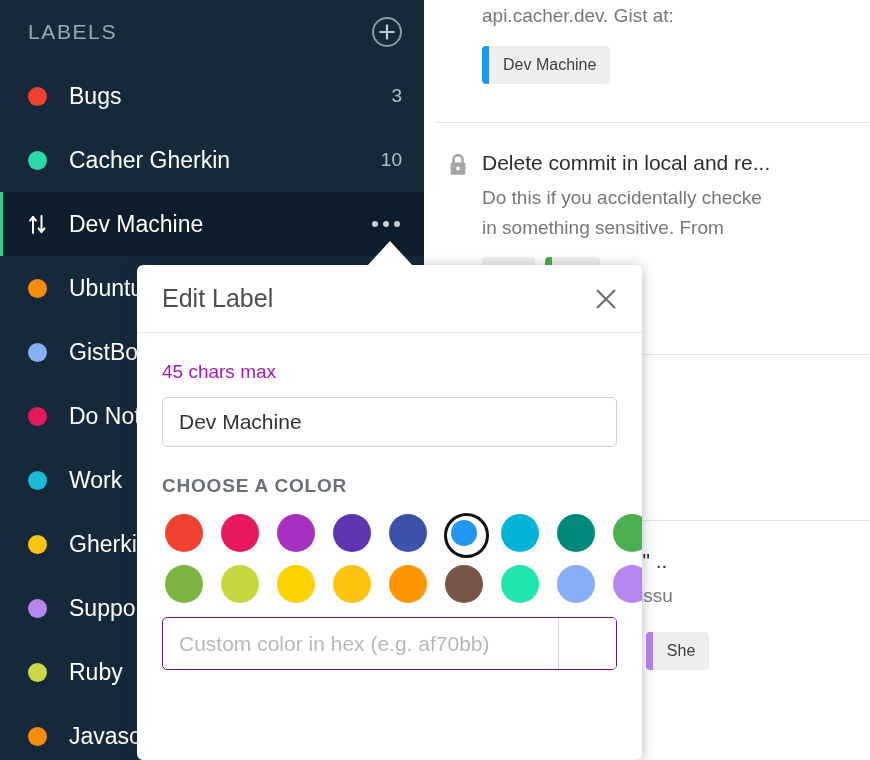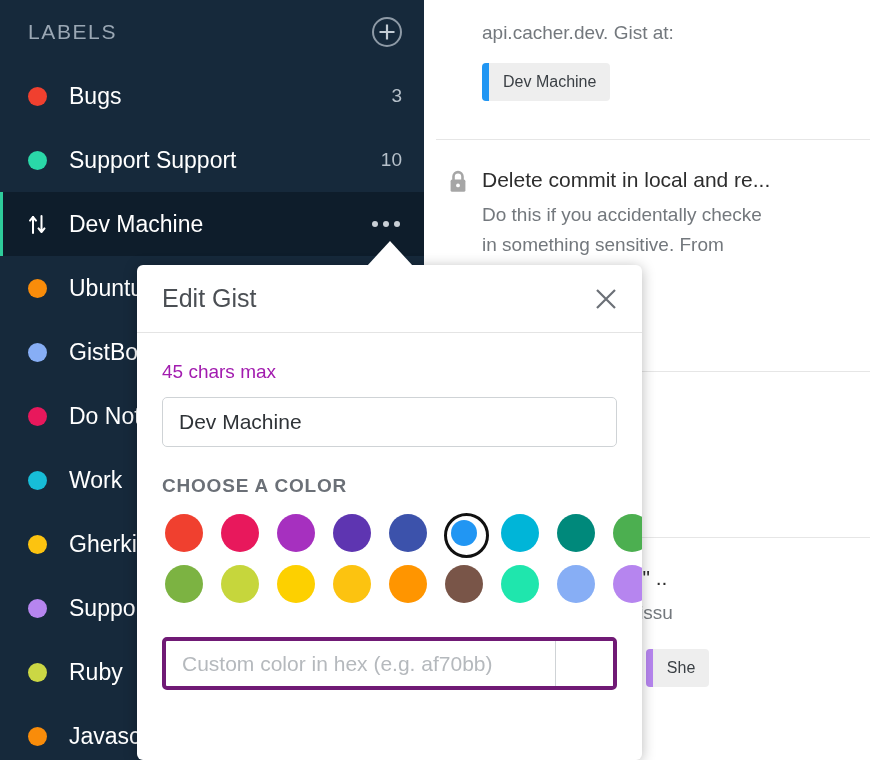--- a/index.html
+++ b/index.html
@@ -279,22 +279,22 @@
     position: absolute;
     left: 2px; top: 2px;
     width: 39px; height: 39px;
     border-radius: 50%;
     border: 3px solid #111111;
   }
   .custom-row {
     display: flex;
     width: 455px;
     height: 53px;
-    margin-top: 24px;
-    border: 4px solid #701a75;
+    margin-top: 4px;
+    border: 1px solid #701a75;
     border-radius: 5px;
     overflow: hidden;
   }
   .custom-input {
     flex: 1 1 auto;
     border: none;
     outline: none;
     background: transparent;
     font-family: "Liberation Sans", sans-serif;
     font-size: 21px;
@@ -347,21 +347,21 @@
     </div>
 
     <div class="sb-row">
       <span class="sb-dot" style="background:#f0402f"></span>
       <span class="sb-label">Bugs</span>
       <span class="sb-count">3</span>
     </div>
 
     <div class="sb-row">
       <span class="sb-dot" style="background:#2ad8a8"></span>
-      <span class="sb-label">Support Support</span>
+      <span class="sb-label">Cacher Gherkin</span>
       <span class="sb-count">10</span>
     </div>
 
     <div class="sb-row selected">
       <span class="sb-icon">
         <svg width="19" height="22" viewBox="0 0 19 22">
           <path d="M5 20 V4 M5 4 L2 7.6 M5 4 L8 7.6" stroke="#ffffff" stroke-width="2" fill="none" stroke-linecap="round" stroke-linejoin="round"></path>
           <path d="M13.5 3 V19 M13.5 19 L10.5 15.4 M13.5 19 L16.5 15.4" stroke="#ffffff" stroke-width="2" fill="none" stroke-linecap="round" stroke-linejoin="round"></path>
         </svg>
       </span>
@@ -415,21 +415,21 @@
   </div>
 
   <div id="sb-scrollbar-track">
     <div id="sb-scrollbar-thumb"></div>
   </div>
 
   <div id="content">
 
     <div class="card" style="height:123px;">
       <div class="card-inner" style="padding-top:0;">
-        <div class="card-desc" style="margin-top:17px;padding-top:2px;">api.cacher.dev. Gist at:</div>
+        <div class="card-desc" style="margin-top:0;padding-top:2px;">api.cacher.dev. Gist at:</div>
         <div class="tag-row">
           <span class="tag" style="border-left-color:#2196f3;">
             <span>Dev Machine</span>
           </span>
         </div>
       </div>
     </div>
 
     <div class="card" style="height:232px;">
       <div class="card-inner" style="padding-top:26px;">
@@ -488,21 +488,21 @@
         </div>
       </div>
     </div>
 
   </div>
 
   <div id="modal-arrow"></div>
 
   <div id="modal">
     <div class="modal-head">
-      <div class="modal-title">Edit Gist</div>
+      <div class="modal-title">Edit Label</div>
       <div class="modal-close">
         <svg width="28" height="28" viewBox="0 0 28 28">
           <path d="M5 5 L23 23 M23 5 L5 23" stroke="#6b7077" stroke-width="2.2" stroke-linecap="butt"></path>
         </svg>
       </div>
     </div>
 
     <div class="modal-body">
 
       <div class="field-head">

